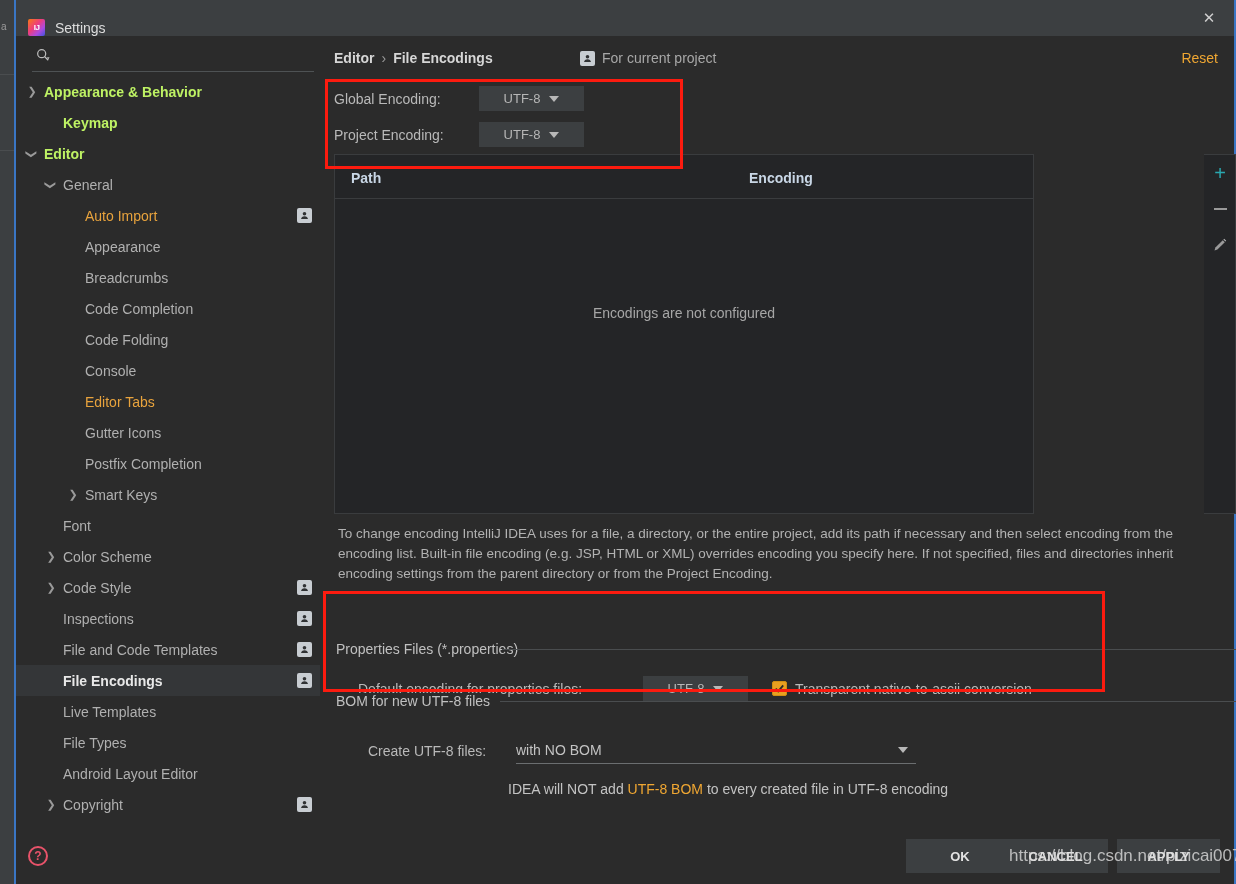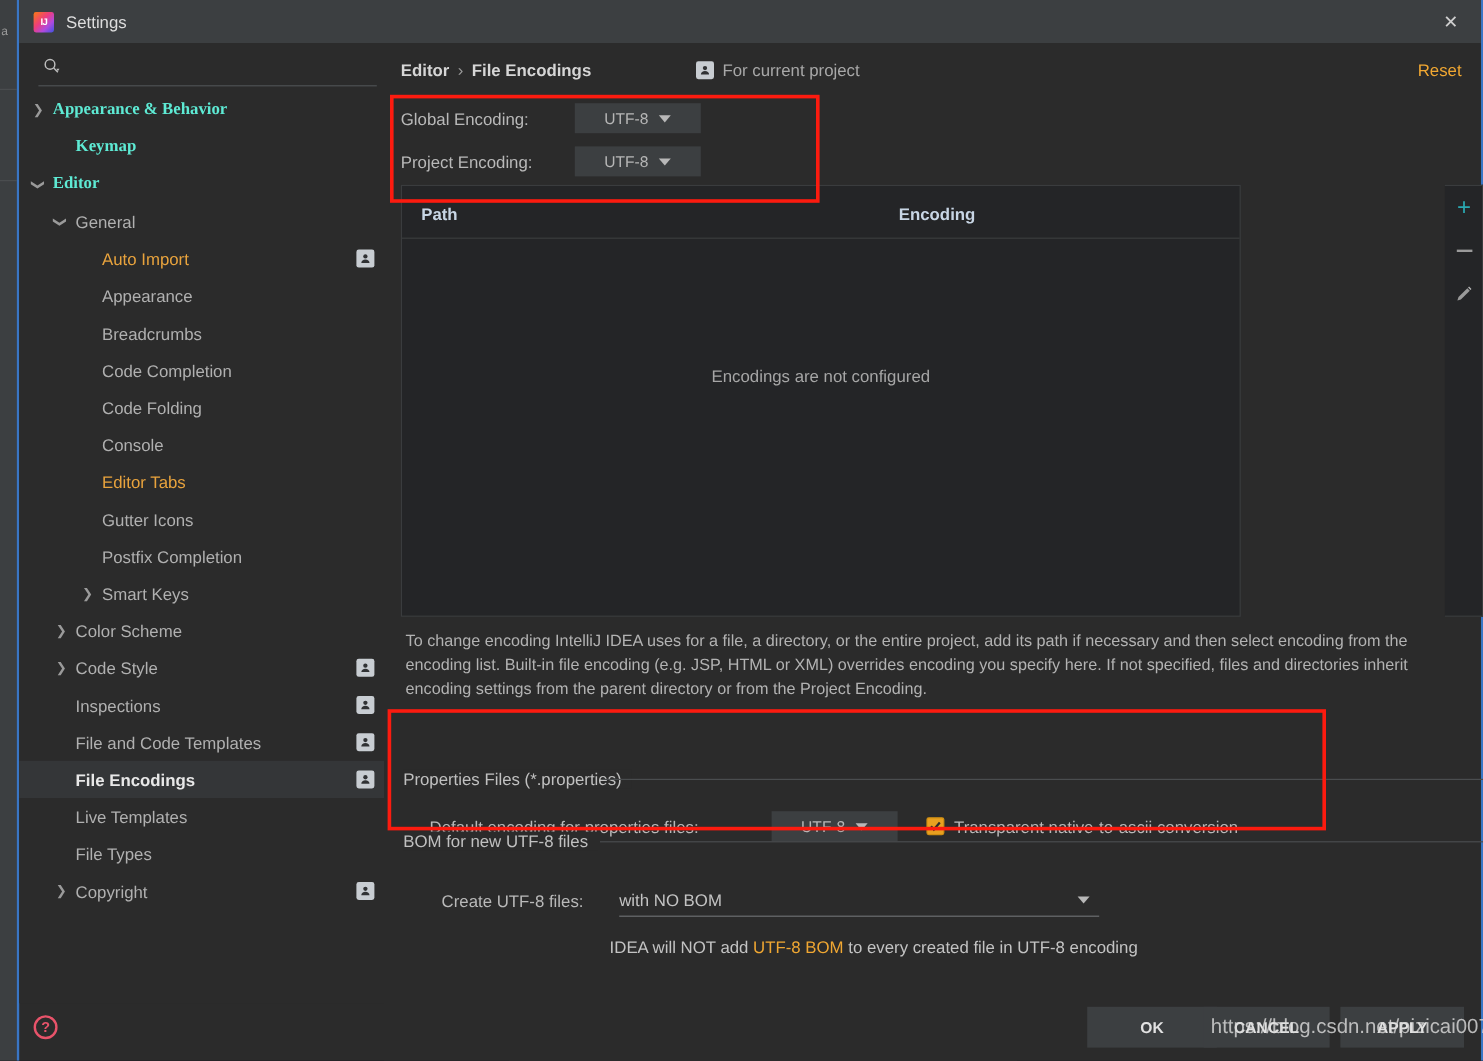--- a/index.html
+++ b/index.html
@@ -36,21 +36,21 @@
   }
   .dialog-right-border {
     position: absolute; right: 0; top: 0; width: 2px; height: 884px;
     background: #3a76c4;
   }
 
   
   .titlebar {
     position: absolute; left: 16px; top: 0; right: 2px; height: 36px;
     background: #3c3f41;
-    display: flex; align-items: center;
+    display: flex; align-items: flex-end;
   }
   .app-logo {
     width: 17px; height: 17px; margin-left: 12px; margin-right: 10px;
     position: relative; border-radius: 2px; overflow: hidden;
     background: linear-gradient(135deg,#f97a12 0%,#ed3d7d 42%,#b04ade 70%,#3d53e0 100%);
     flex: 0 0 auto;
   }
   .app-logo::after {
     content: "IJ";
     position: absolute; left: 0; top: 0; right: 0; bottom: 0;
@@ -97,21 +97,21 @@
   }
   .tree-item.selected { background: #343638; }
   .tree-item .arrow {
     position: absolute;
     width: 12px; height: 12px;
     color: #9a9a9a;
     display: flex; align-items: center; justify-content: center;
     font-size: 11px;
   }
   .tree-item .label { position: absolute; }
-  .tree-item.bold .label { font-weight: bold; color: #5eead4; font-family: Liberation Serif, serif; }
+  .tree-item.bold .label { font-weight: bold; color: #bef264; }
   .tree-item.accent .label { color: #e8a33d; }
   .tree-item.selected .label { color: #e8e8e8; font-weight: bold; }
   .person-badge {
     position: absolute; left: 281px; top: 8px;
     width: 15px; height: 15px; border-radius: 2px;
     background: #c8cdd2;
     display: flex; align-items: center; justify-content: center;
   }
   .person-badge svg { width: 9px; height: 9px; }
 
@@ -353,20 +353,23 @@
           <span class="label" style="left: 69px;">Gutter Icons</span>
         </div>
         <div class="tree-item">
           <span class="label" style="left: 69px;">Postfix Completion</span>
         </div>
         <div class="tree-item">
           <span class="arrow" style="left: 51px;">❯</span>
           <span class="label" style="left: 69px;">Smart Keys</span>
         </div>
         <div class="tree-item">
+          <span class="label" style="left: 47px;">Font</span>
+        </div>
+        <div class="tree-item">
           <span class="arrow" style="left: 29px;">❯</span>
           <span class="label" style="left: 47px;">Color Scheme</span>
         </div>
         <div class="tree-item">
           <span class="arrow" style="left: 29px;">❯</span>
           <span class="label" style="left: 47px;">Code Style</span>
           <span class="person-badge">
             <svg viewBox="0 0 10 10">
               <circle cx="5" cy="3" r="2" fill="#303234"></circle>
               <path d="M1.2 9c0-2.1 1.7-3.2 3.8-3.2S8.8 6.9 8.8 9z" fill="#303234"></path>
@@ -398,20 +401,23 @@
               <circle cx="5" cy="3" r="2" fill="#303234"></circle>
               <path d="M1.2 9c0-2.1 1.7-3.2 3.8-3.2S8.8 6.9 8.8 9z" fill="#303234"></path>
             </svg>
           </span>
         </div>
         <div class="tree-item">
           <span class="label" style="left: 47px;">Live Templates</span>
         </div>
         <div class="tree-item">
           <span class="label" style="left: 47px;">File Types</span>
+        </div>
+        <div class="tree-item">
+          <span class="label" style="left: 47px;">Android Layout Editor</span>
         </div>
         <div class="tree-item">
           <span class="arrow" style="left: 29px;">❯</span>
           <span class="label" style="left: 47px;">Copyright</span>
           <span class="person-badge">
             <svg viewBox="0 0 10 10">
               <circle cx="5" cy="3" r="2" fill="#303234"></circle>
               <path d="M1.2 9c0-2.1 1.7-3.2 3.8-3.2S8.8 6.9 8.8 9z" fill="#303234"></path>
             </svg>
           </span>

